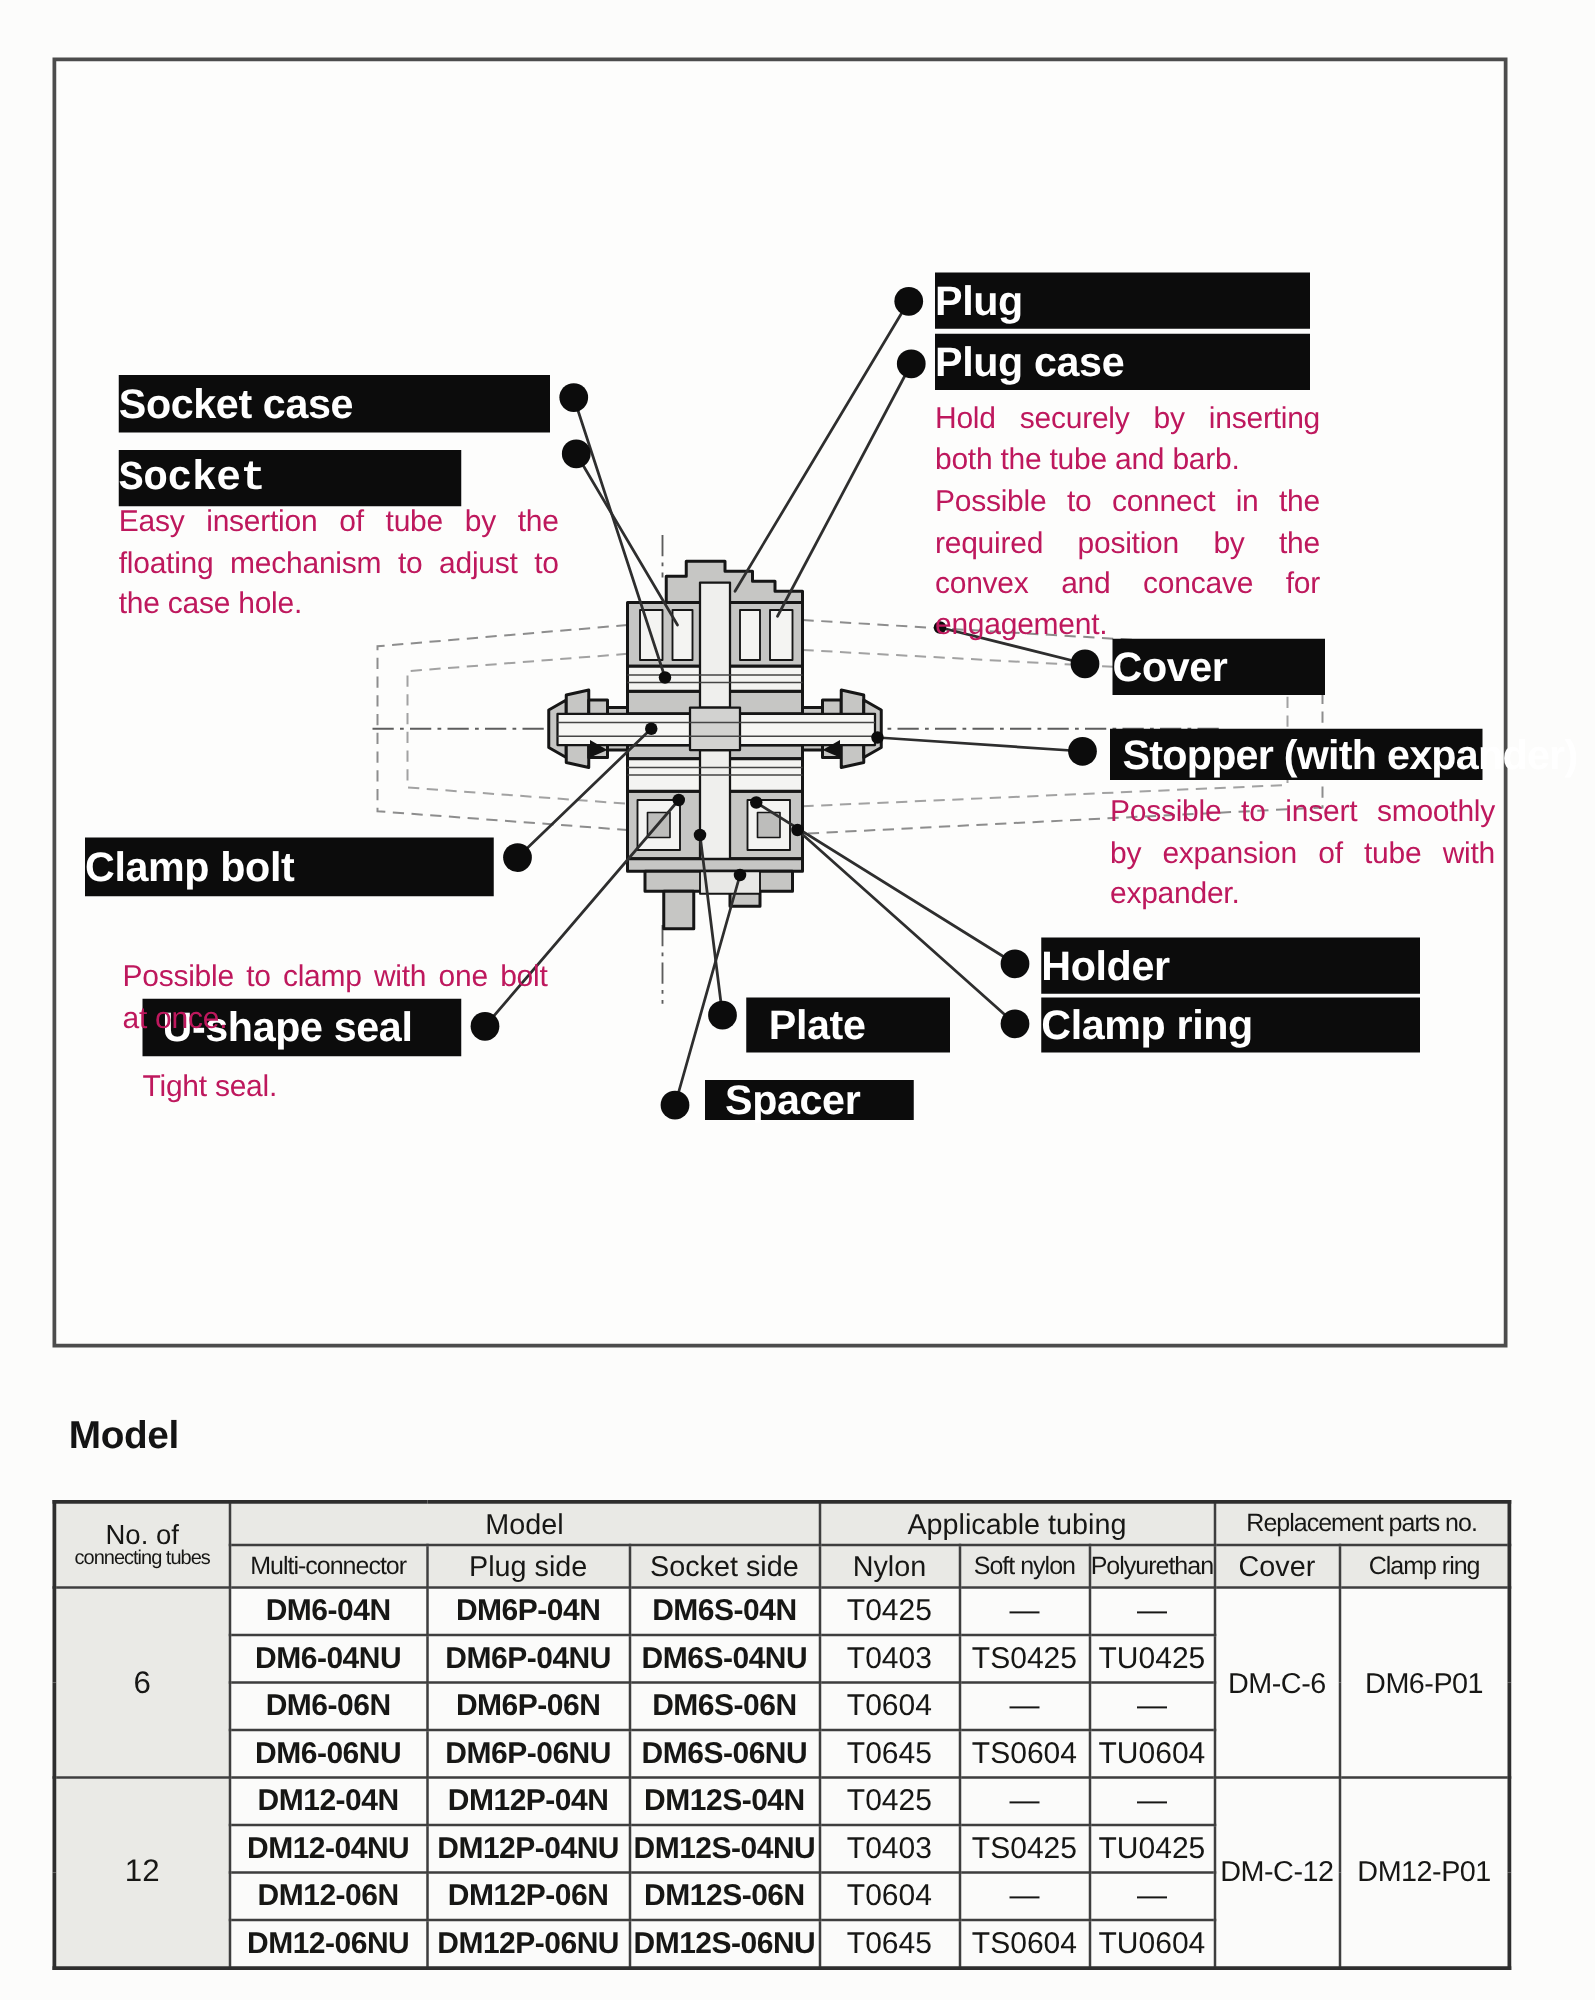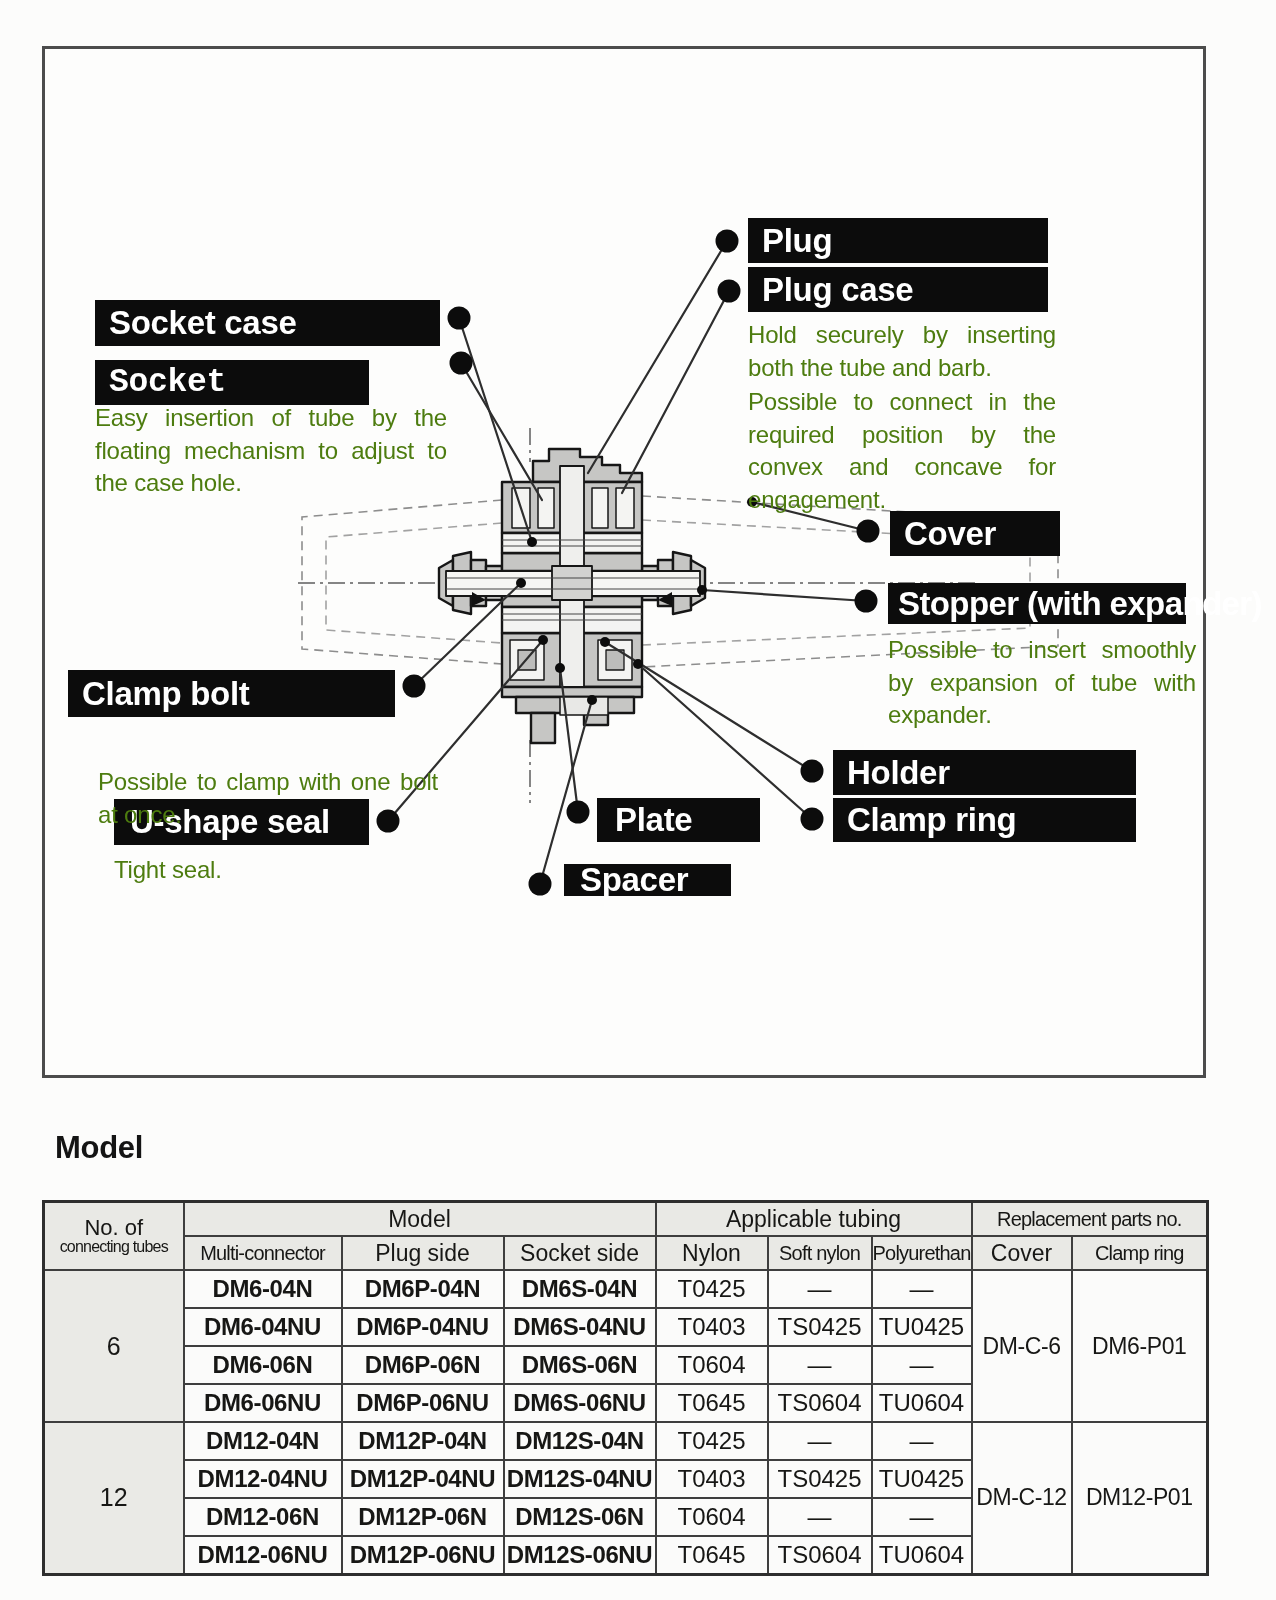--- a/index.html
+++ b/index.html
@@ -7,26 +7,26 @@
     position:relative;width:1276px;height:1600px;background:#fcfcfb;
     font-family:"Liberation Sans","DejaVu Sans",sans-serif;overflow:hidden;color:#1c1c1c;
   }
   .figure-frame{
     position:absolute;left:42px;top:46px;width:1158px;height:1026px;
     border:3px solid #4c4c4c;background:#fdfdfc;
   }
   .fig-svg{position:absolute;left:0;top:0;width:1276px;height:1600px;z-index:1;pointer-events:none;}
   .callout{
     position:absolute;z-index:2;background:#0c0c0c;color:#ffffff;font-weight:bold;
-    display:flex;align-items:center;padding-left:14px;box-sizing:border-box;
+    display:flex;align-items:center;box-sizing:border-box;
     font-size:33px;letter-spacing:-0.3px;white-space:nowrap;
   }
   .callout.small{font-size:33px;padding-left:10px;letter-spacing:-0.6px;}
   .desc{
-    position:absolute;z-index:2;font-size:24px;line-height:1.36;color:#4d7c0f;
+    position:absolute;z-index:2;font-size:24px;line-height:1.36;color:#be185d;
     text-align:justify;letter-spacing:-0.2px;
   }
   .section-heading{
     position:absolute;left:55px;top:1130px;z-index:2;font-size:31px;font-weight:bold;color:#141414;
     letter-spacing:-0.3px;
   }
   .model-table{
     position:absolute;left:42px;top:1184px;z-index:2;width:1164px;
     border-collapse:collapse;table-layout:fixed;background:#fbfbfa;
     border:3px solid #2e2e2e;

